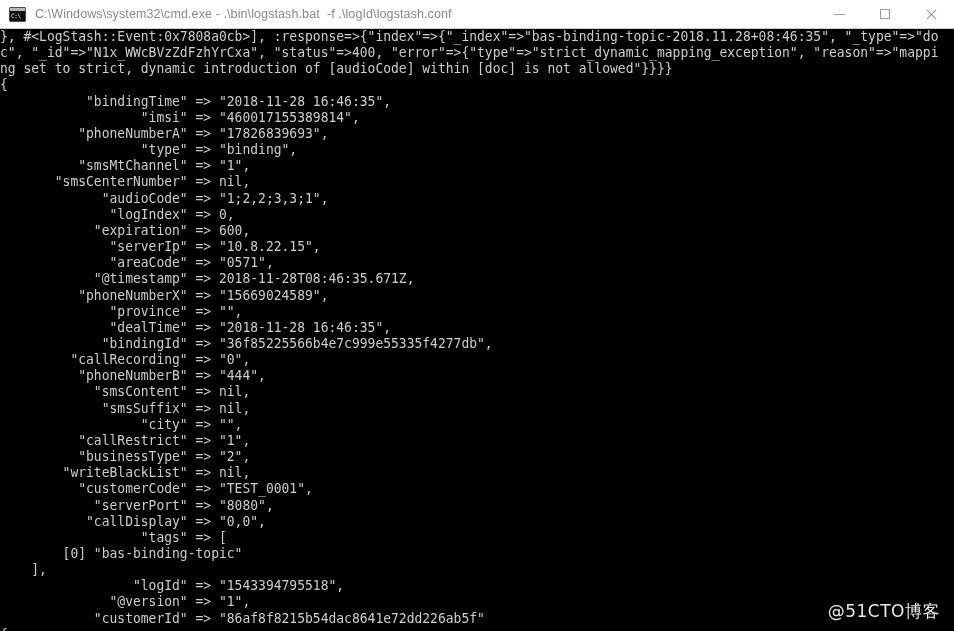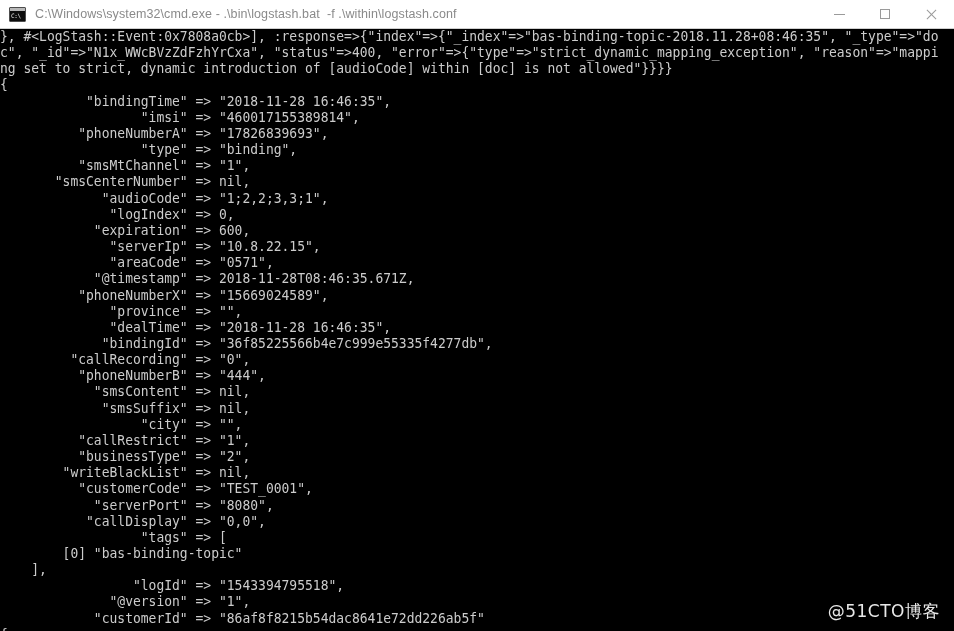--- a/index.html
+++ b/index.html
@@ -148,21 +148,21 @@
 </head>
 <body>
 
 <div id="app">
 
   <div id="titlebar">
     <div id="app-icon">
       <span class="bar"></span>
       <span class="screen">C:\</span>
     </div>
-    <div id="title-text">C:\Windows\system32\cmd.exe - .\bin\logstash.bat  -f .\within\logstash.conf</div>
+    <div id="title-text">C:\Windows\system32\cmd.exe - .\bin\logstash.bat  -f .\logId\logstash.conf</div>
 
     <div id="window-controls">
       <div class="wc">
         <span class="min-glyph"></span>
       </div>
       <div class="wc">
         <span class="max-glyph"></span>
       </div>
       <div class="wc">
         <span class="close-glyph"></span>

